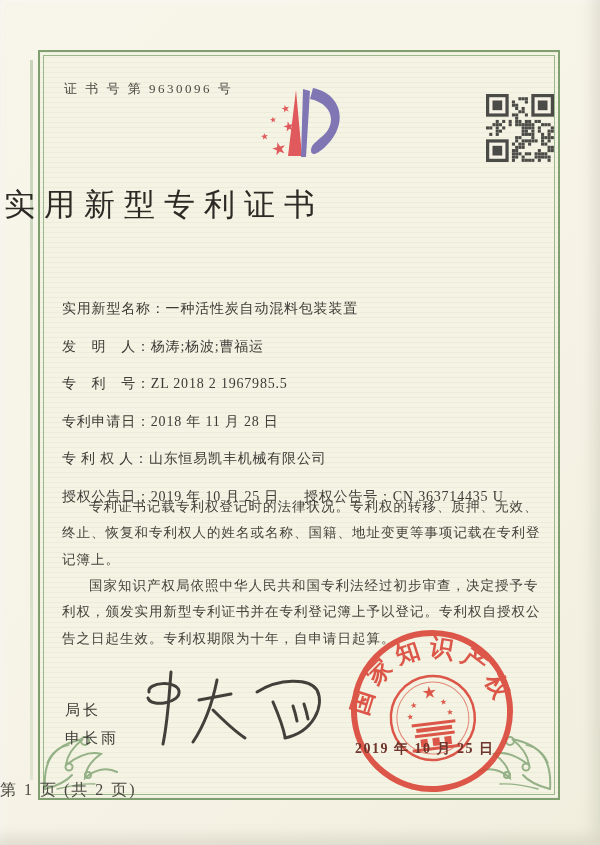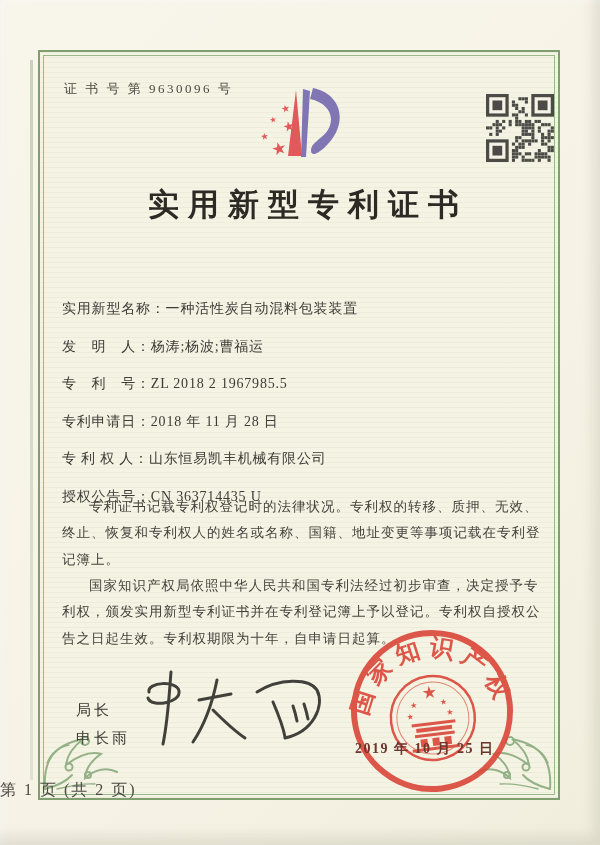--- a/index.html
+++ b/index.html
@@ -22,36 +22,36 @@
   }
   .frame-inner{
     position:absolute;inset:3px;border:1px solid #9bb88b;
   }
   .cert-no{
     position:absolute;left:64px;top:80px;font-size:13px;letter-spacing:2.5px;color:#4b4842;
   }
   .logo{position:absolute;left:246px;top:82px;width:102px;height:84px;}
   .qr{position:absolute;left:486px;top:94px;width:68px;height:68px;}
   .title{
-    position:absolute;left:16px;right:0;top:184px;text-align:center;
-    font-size:31px;font-weight:bold;letter-spacing:9px;color:#2d2a26;
+    position:absolute;left:4px;right:0;top:184px;
+    font-size:31px;font-weight:normal;letter-spacing:9px;color:#2d2a26;
   }
   .fields{position:absolute;left:62px;top:256px;width:486px;margin-top:44px;}
   .row{margin-bottom:19.5px;font-size:14px;color:#3d3b37;letter-spacing:.8px;}
   .row .label{white-space:pre;}
   .row .value{white-space:pre;}
   .grant-row{display:flex;font-size:14px;color:#3d3b37;letter-spacing:.8px;margin-top:16px;}
   .grant-left{width:242px;white-space:pre;}
   .grant-right{white-space:pre;}
   .paragraphs{position:absolute;left:62px;top:494px;width:480px;}
   .paragraphs p{
     margin:0;font-size:13.5px;line-height:1.95;letter-spacing:1px;
     color:#45433d;text-indent:2em;
   }
-  .signer{position:absolute;left:76px;top:696px;font-size:15px;color:#3b3935;letter-spacing:3px;line-height:28px;}
+  .signer{position:absolute;left:65px;top:696px;font-size:15px;color:#3b3935;letter-spacing:3px;line-height:28px;}
   .signature{position:absolute;left:133px;top:658px;width:195px;height:100px;}
   .seal{position:absolute;left:347px;top:626px;width:170px;height:170px;transform:rotate(-7deg);opacity:.92;}
   .seal-date{
     position:absolute;left:355px;top:740px;font-size:14px;font-weight:bold;
     color:#6e352c;letter-spacing:1.5px;z-index:3;white-space:pre;
   }
   .page-info{position:absolute;left:0;right:0;top:780px;text-align:left;font-size:16px;letter-spacing:2px;color:#4b4942;}
   .back-note{position:absolute;left:0;right:0;top:810px;text-align:center;font-size:12.5px;letter-spacing:3px;color:#4c4b41;}
   .ornament{position:absolute;width:92px;height:92px;}
   .ornament.bl{left:39px;top:703px;}
@@ -248,20 +248,21 @@
     <div class="row">
       <span class="label">专　利　号：</span><span class="value">ZL 2018 2 1967985.5</span>
     </div>
     <div class="row">
       <span class="label">专利申请日：</span><span class="value">2018 年 11 月 28 日</span>
     </div>
     <div class="row">
       <span class="label">专 利 权 人：</span><span class="value">山东恒易凯丰机械有限公司</span>
     </div>
     <div class="grant-row">
+      <span class="grant-left">授权公告日：2019 年 10 月 25 日</span>
       <span class="grant-right">授权公告号：CN 363714435 U</span>
     </div>
   </div>
 
   <div class="paragraphs">
     <p>专利证书记载专利权登记时的法律状况。专利权的转移、质押、无效、终止、恢复和专利权人的姓名或名称、国籍、地址变更等事项记载在专利登记簿上。</p>
     <p>国家知识产权局依照中华人民共和国专利法经过初步审查，决定授予专利权，颁发实用新型专利证书并在专利登记簿上予以登记。专利权自授权公告之日起生效。专利权期限为十年，自申请日起算。</p>
   </div>
 
   <div class="signer">

